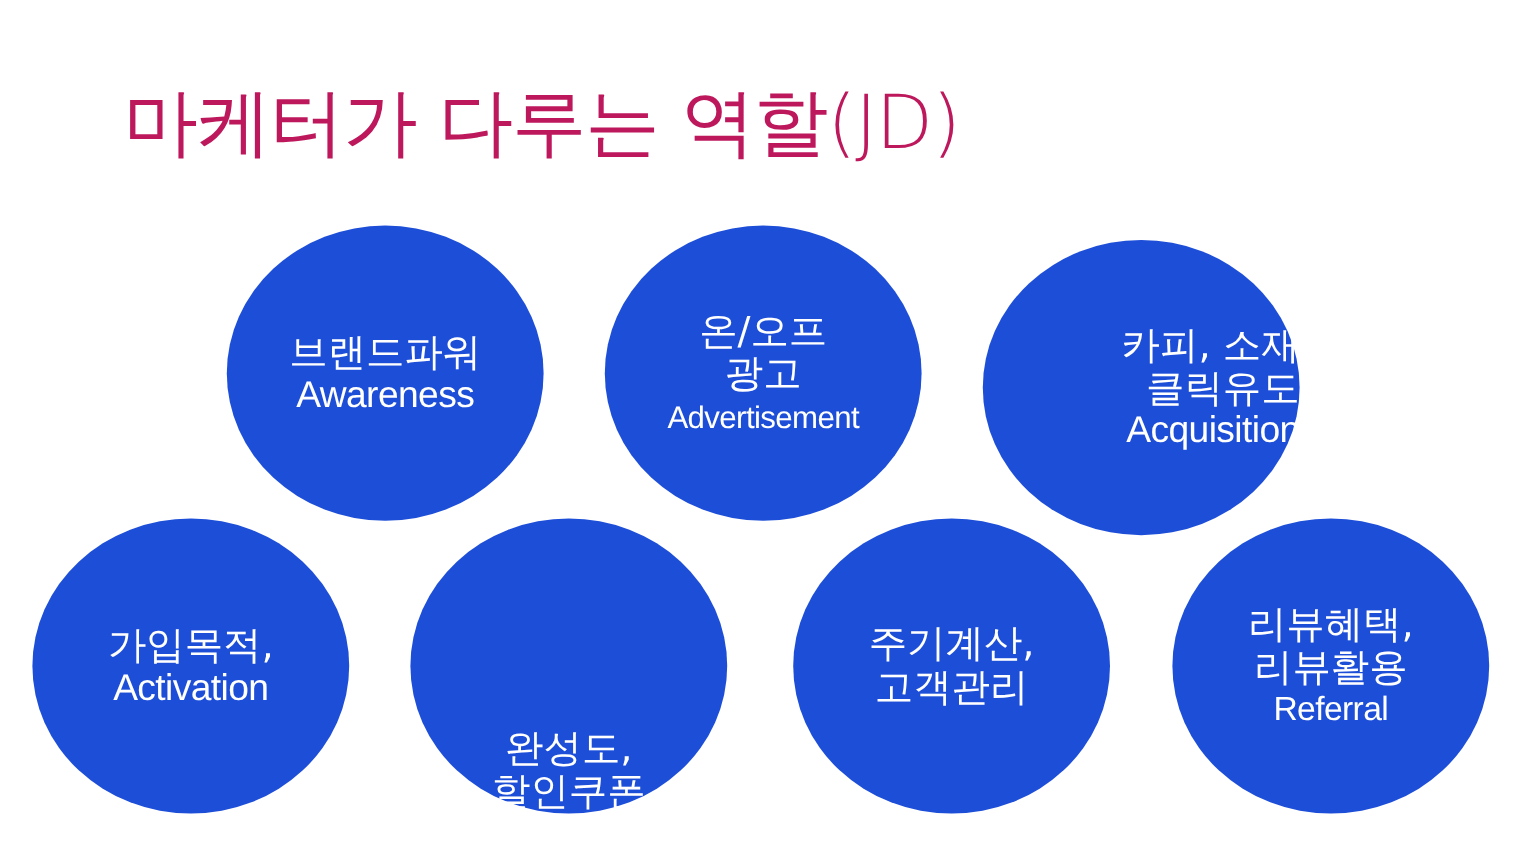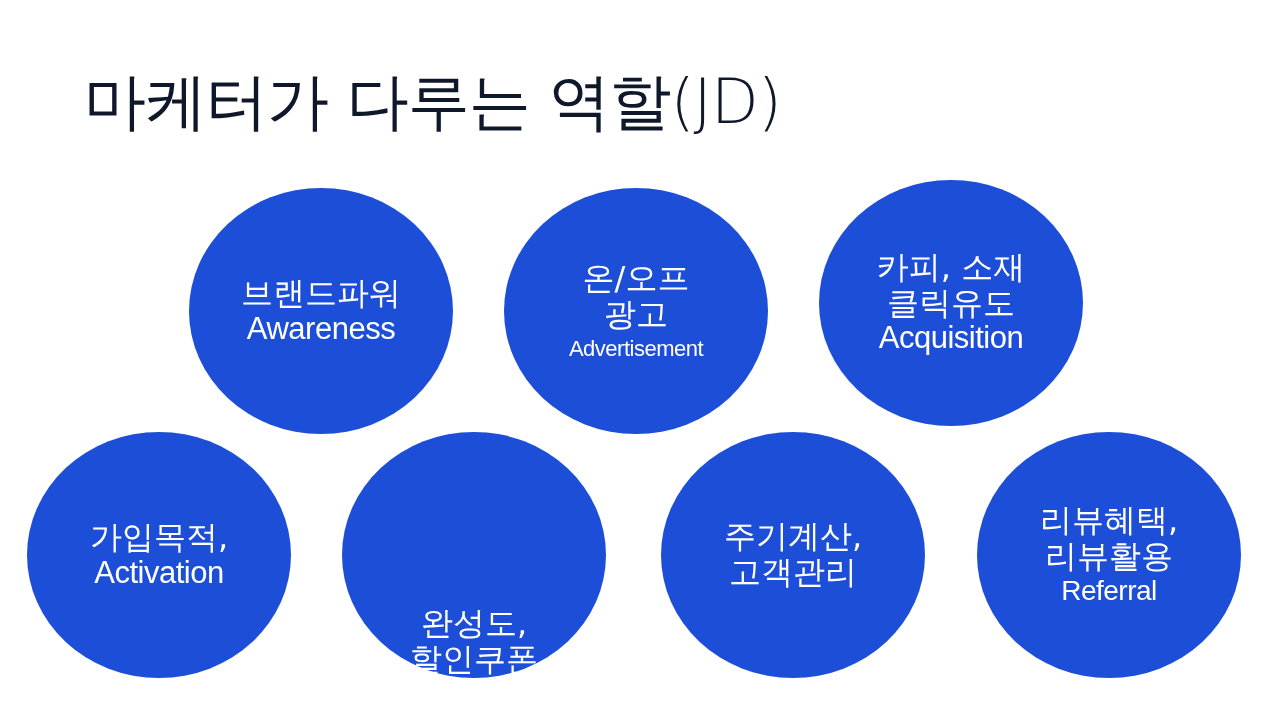--- a/index.html
+++ b/index.html
@@ -1,52 +1,52 @@
 <!DOCTYPE html>
 <html><head>
 <meta charset="utf-8">
 <style>
   html, body { margin: 0; padding: 0; }
   body {
     width: 1280px; height: 720px; background: #ffffff; position: relative; overflow: hidden;
     font-family: "DejaVu Sans", "Liberation Sans", sans-serif;
   }
   .title {
-    position: absolute; left: 84px; top: 60px;
-    font-size: 62px; font-weight: 200; color: #0f172a; letter-spacing: -1px;
+    position: absolute; left: 103px; top: 60px;
+    font-size: 62px; font-weight: 200; color: #be185d; letter-spacing: -1px;
     font-family: "DejaVu Sans", sans-serif;
     -webkit-text-stroke: 0;
   }
   .circle {
     position: absolute; width: 264px; height: 246px; border-radius: 50%;
     background: #1d4ed8; color: #ffffff;
     display: flex; flex-direction: column; align-items: center; justify-content: center;
     text-align: center; line-height: 1.12;
   }
   .ko { font-size: 32px; font-weight: 400; }
   .en { font-size: 31px; font-weight: 300; font-family: "Liberation Sans", sans-serif; letter-spacing: -0.5px; }
-  .en.small { font-size: 22px; margin-top: 4px; }
+  .en.small { font-size: 26px; margin-top: 4px; }
 </style>
 </head>
 <body>
 
 <div class="title">마케터가 다루는 역할(JD)</div>
 
 <div class="circle" style="left:189px; top:188px;">
   <div class="ko">브랜드파워</div>
   <div class="en">Awareness</div>
 </div>
 
 <div class="circle" style="left:504px; top:188px;">
   <div class="ko">온/오프</div>
   <div class="ko">광고</div>
   <div class="en small">Advertisement</div>
 </div>
 
-<div class="circle" style="left:819px; top:180px;">
+<div class="circle" style="left:819px; top:200px;align-items:flex-end;">
   <div class="ko">카피, 소재</div>
   <div class="ko">클릭유도</div>
   <div class="en">Acquisition</div>
 </div>
 
 <div class="circle" style="left:27px; top:432px;">
   <div class="ko">가입목적,</div>
   <div class="en">Activation</div>
 </div>
 

